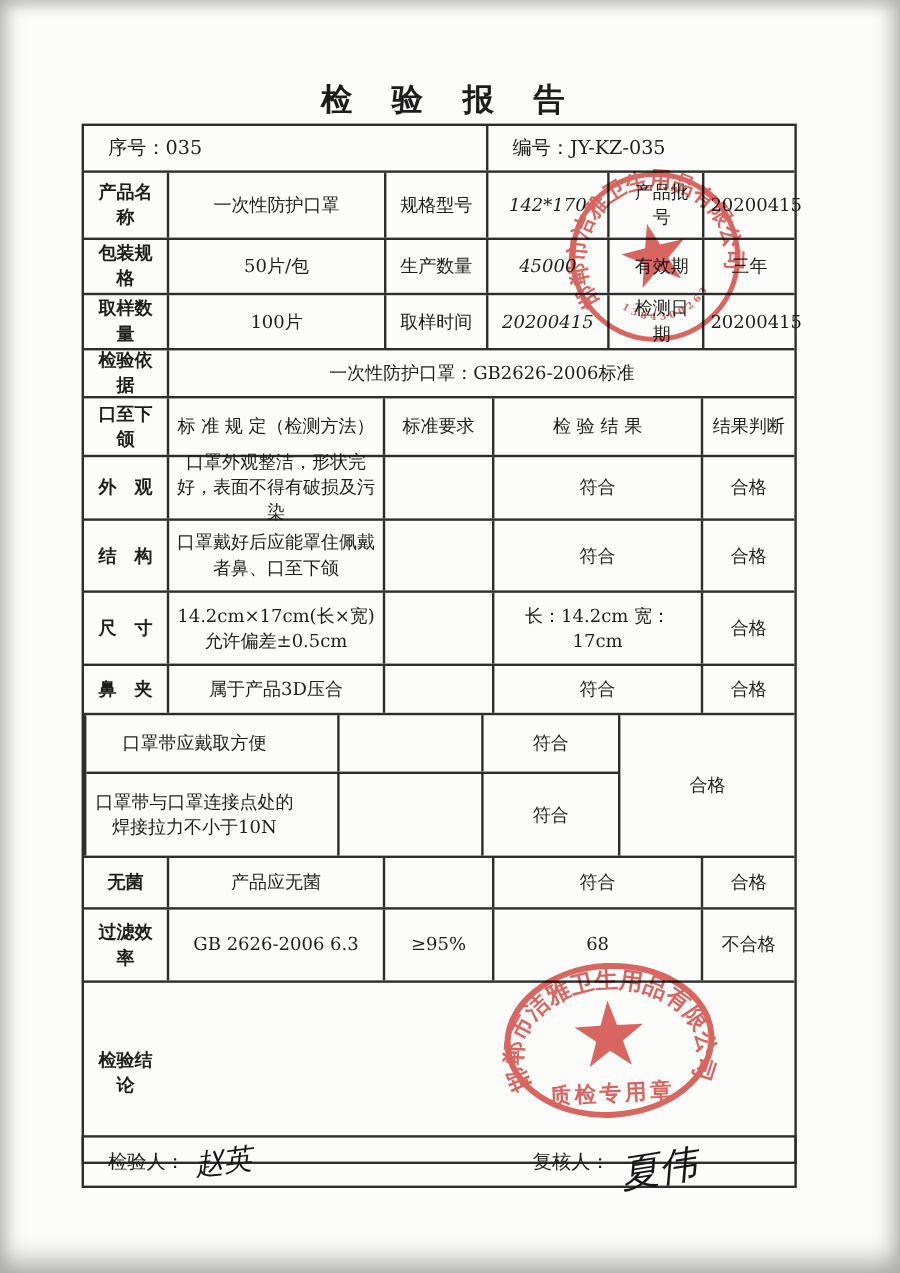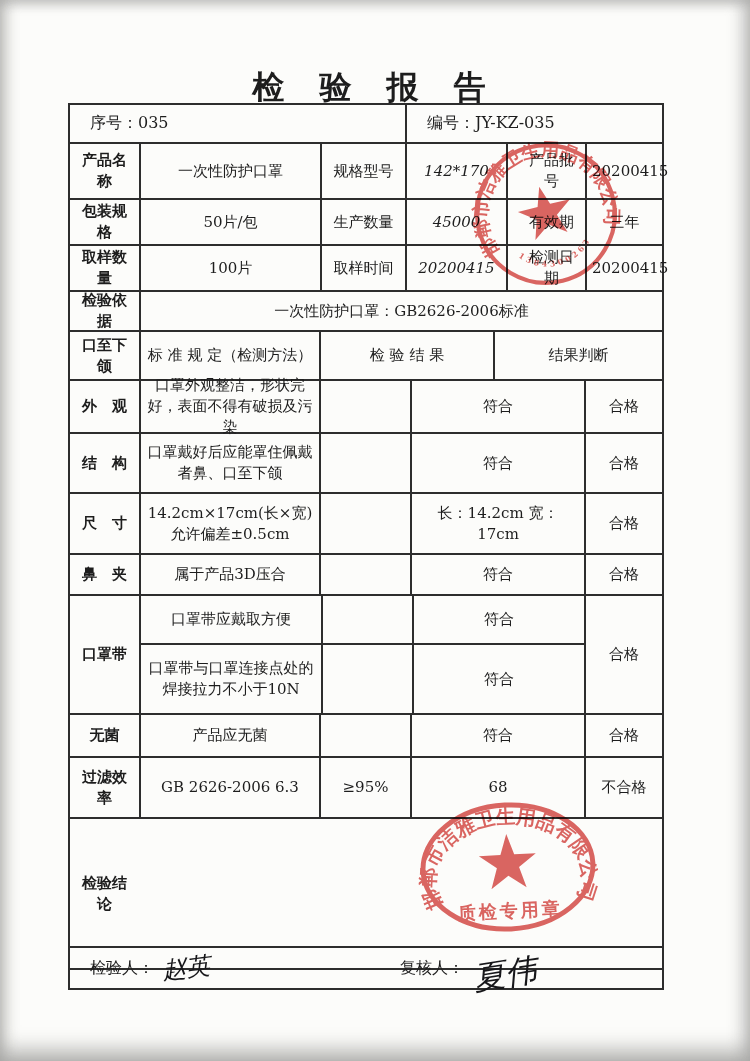--- a/index.html
+++ b/index.html
@@ -10,21 +10,21 @@
   }
   .scan-edge {
     position:absolute; inset:0; pointer-events:none; z-index:9;
     box-shadow: inset 0 -14px 18px rgba(130,130,128,.45),
                 inset 0 6px 10px rgba(150,150,148,.30),
                 inset 8px 0 12px rgba(150,150,148,.28),
                 inset -10px 0 14px rgba(150,150,148,.30);
   }
   .title {
     position:absolute; top:66px; left:0; width:100%;
-    text-align:center; font-size:32px; font-weight:bold; letter-spacing:12px;
+    text-align:center; font-size:26px; font-weight:bold; letter-spacing:12px;
   }
   
   .tbl {
     position:absolute; left:68px; top:103px; width:596px;
     border:2px solid #2d2d2d; box-sizing:border-box; background:transparent;
   }
   .row { display:flex; box-sizing:border-box; border-top:2px solid #2d2d2d; }
   .row.first { border-top:none; }
   .cell {
     box-sizing:border-box; border-left:2px solid #2d2d2d;
@@ -36,29 +36,29 @@
   .cell.grow { flex:1; }
   .w69{width:69px;flex:0 0 69px;font-weight:bold;} .w181{width:181px;flex:0 0 181px;}
   .w85{width:85px;flex:0 0 85px;} .w101{width:101px;flex:0 0 101px;font-style:italic;}
   .w79{width:79px;flex:0 0 79px;padding-left:15px;} .w180{width:180px;flex:0 0 180px;}
   .w91{width:91px;flex:0 0 91px;} .w174{width:174px;flex:0 0 174px;}
   .w335{width:335px;flex:0 0 335px;}
   .h37{height:37px;} .h56{height:56px;} .h46{height:46px;} .h40{height:40px;}
   .h49{height:49px;} .h53{height:53px;} .h60{height:60px;} .h47{height:61px;}
   .h41{height:41px;} .h43{height:43px;} .h151{height:151px;} .h119{height:119px;}
   .mid { width:445px; flex:0 0 445px; display:flex; flex-direction:column; border-left:2px solid #2d2d2d; box-sizing:border-box; }
-  .subrow { display:flex; flex:1; box-sizing:border-box; }
+  .subrow { display:flex; flex:1; box-sizing:border-box;gap:29px; }
   .subrow + .subrow { border-top:2px solid #2d2d2d; }
   .subrow .cell:first-child { border-left:none; }
   .subrow.sr1 { flex:0 0 47px; }
   
   .sig {
     position:absolute; left:68px; top:946px; width:596px; height:44px;
     border:2px solid #2d2d2d; box-sizing:border-box;
-    display:flex; align-items:center; font-size:16px;
+    display:flex; align-items:center; font-size:16px;gap:44px;
   }
   .sig-group { display:flex; align-items:center; }
   .sig-g1 { padding-left:20px; width:330px; box-sizing:border-box; }
   .sig-name { font-style:italic; color:#17171a; margin-left:8px;
               transform:rotate(-7deg); font-size:24px; white-space:nowrap; }
   .sig-name.big { font-size:32px; transform:rotate(-9deg) translateY(7px); }
   
   .stamp { position:absolute; mix-blend-mode:multiply; opacity:.88; z-index:4; pointer-events:none; }
   .stamp-top { left:472px; top:140px; width:148px; height:148px; transform:rotate(-14deg); }
   .stamp-bottom { left:418px; top:800px; width:180px; height:136px; transform:rotate(-3deg); }
@@ -111,20 +111,21 @@
     </div>
 
     <div class="row h40">
       <div class="cell nb w69">检验依据</div>
       <div class="cell grow">一次性防护口罩：GB2626-2006标准</div>
     </div>
 
     <div class="row h49">
       <div class="cell nb w69">口至下颌</div>
       <div class="cell w180">标 准 规 定（检测方法）</div>
+      <div class="cell w91">标准要求</div>
       <div class="cell w174">检 验 结 果</div>
       <div class="cell grow">结果判断</div>
     </div>
 
     <div class="row h53">
       <div class="cell nb w69">外　观</div>
       <div class="cell w180">口罩外观整洁，形状完好，表面不得有破损及污染</div>
       <div class="cell w91"></div>
       <div class="cell w174">符合</div>
       <div class="cell grow">合格</div>
@@ -148,21 +149,20 @@
 
     <div class="row h41">
       <div class="cell nb w69">鼻　夹</div>
       <div class="cell w180">属于产品3D压合</div>
       <div class="cell w91"></div>
       <div class="cell w174">符合</div>
       <div class="cell grow">合格</div>
     </div>
 
     <div class="row h119">
-      <div class="cell nb w69">口罩带</div>
       <div class="mid">
         <div class="subrow sr1">
           <div class="cell w180">口罩带应戴取方便</div>
           <div class="cell w91"></div>
           <div class="cell grow">符合</div>
         </div>
         <div class="subrow">
           <div class="cell w180">口罩带与口罩连接点处的焊接拉力不小于10N</div>
           <div class="cell w91"></div>
           <div class="cell grow">符合</div>

